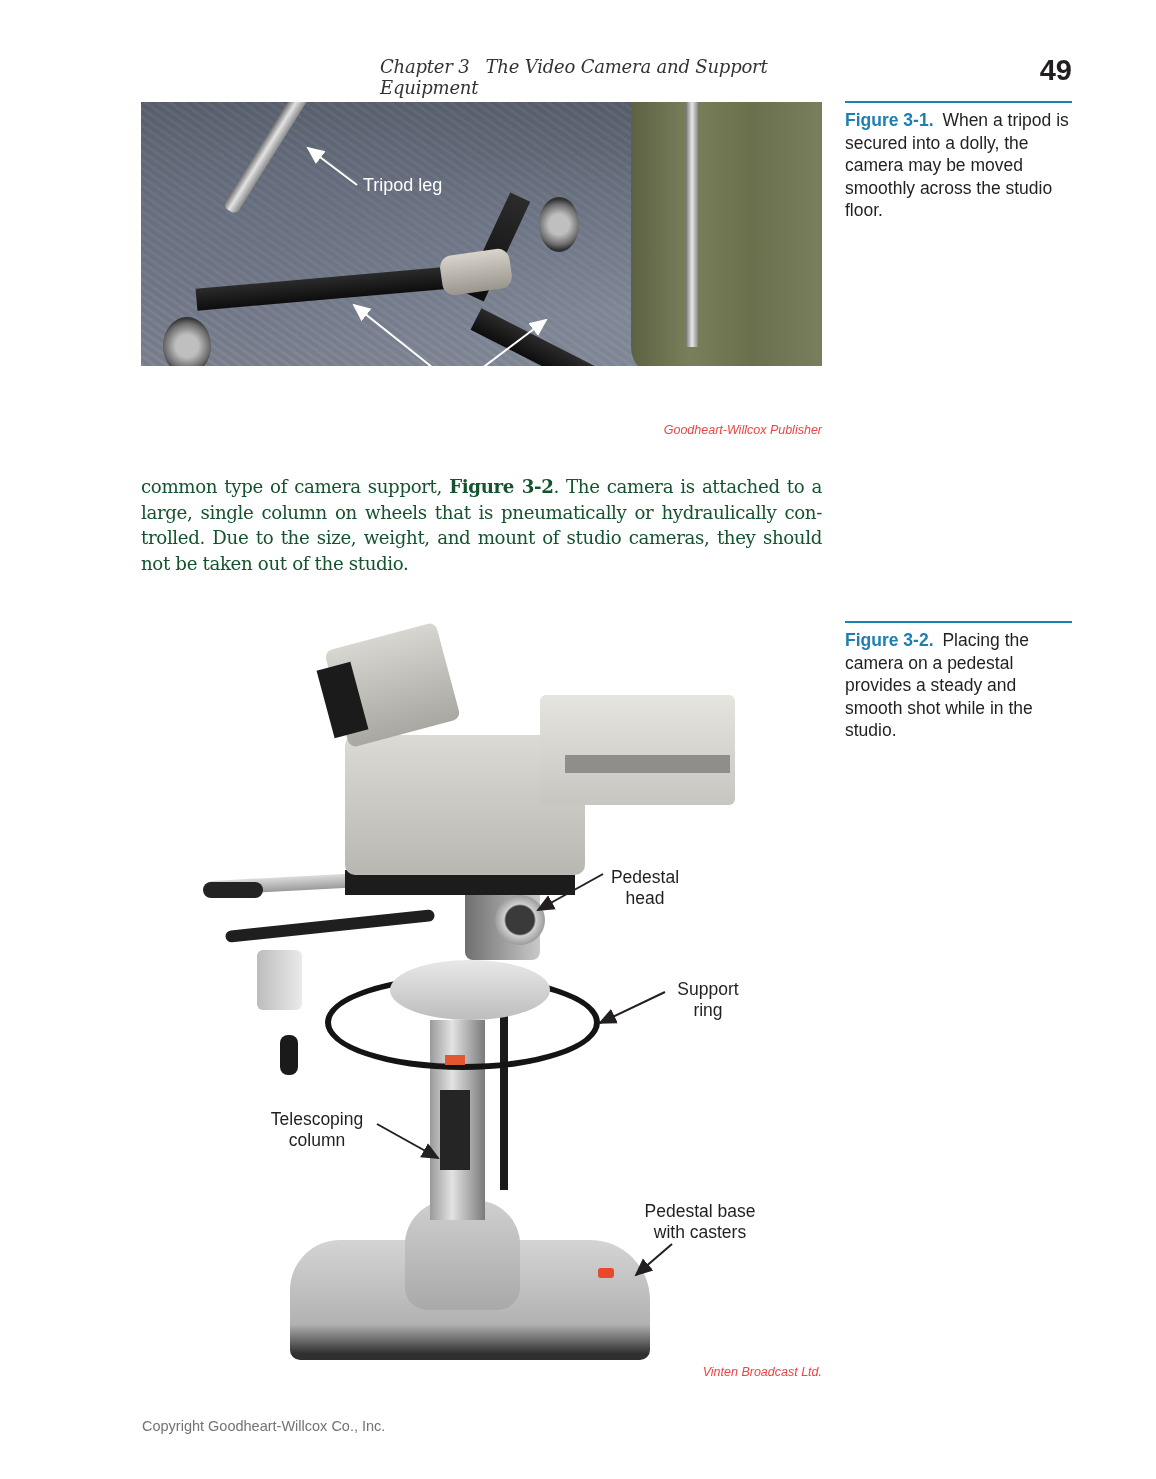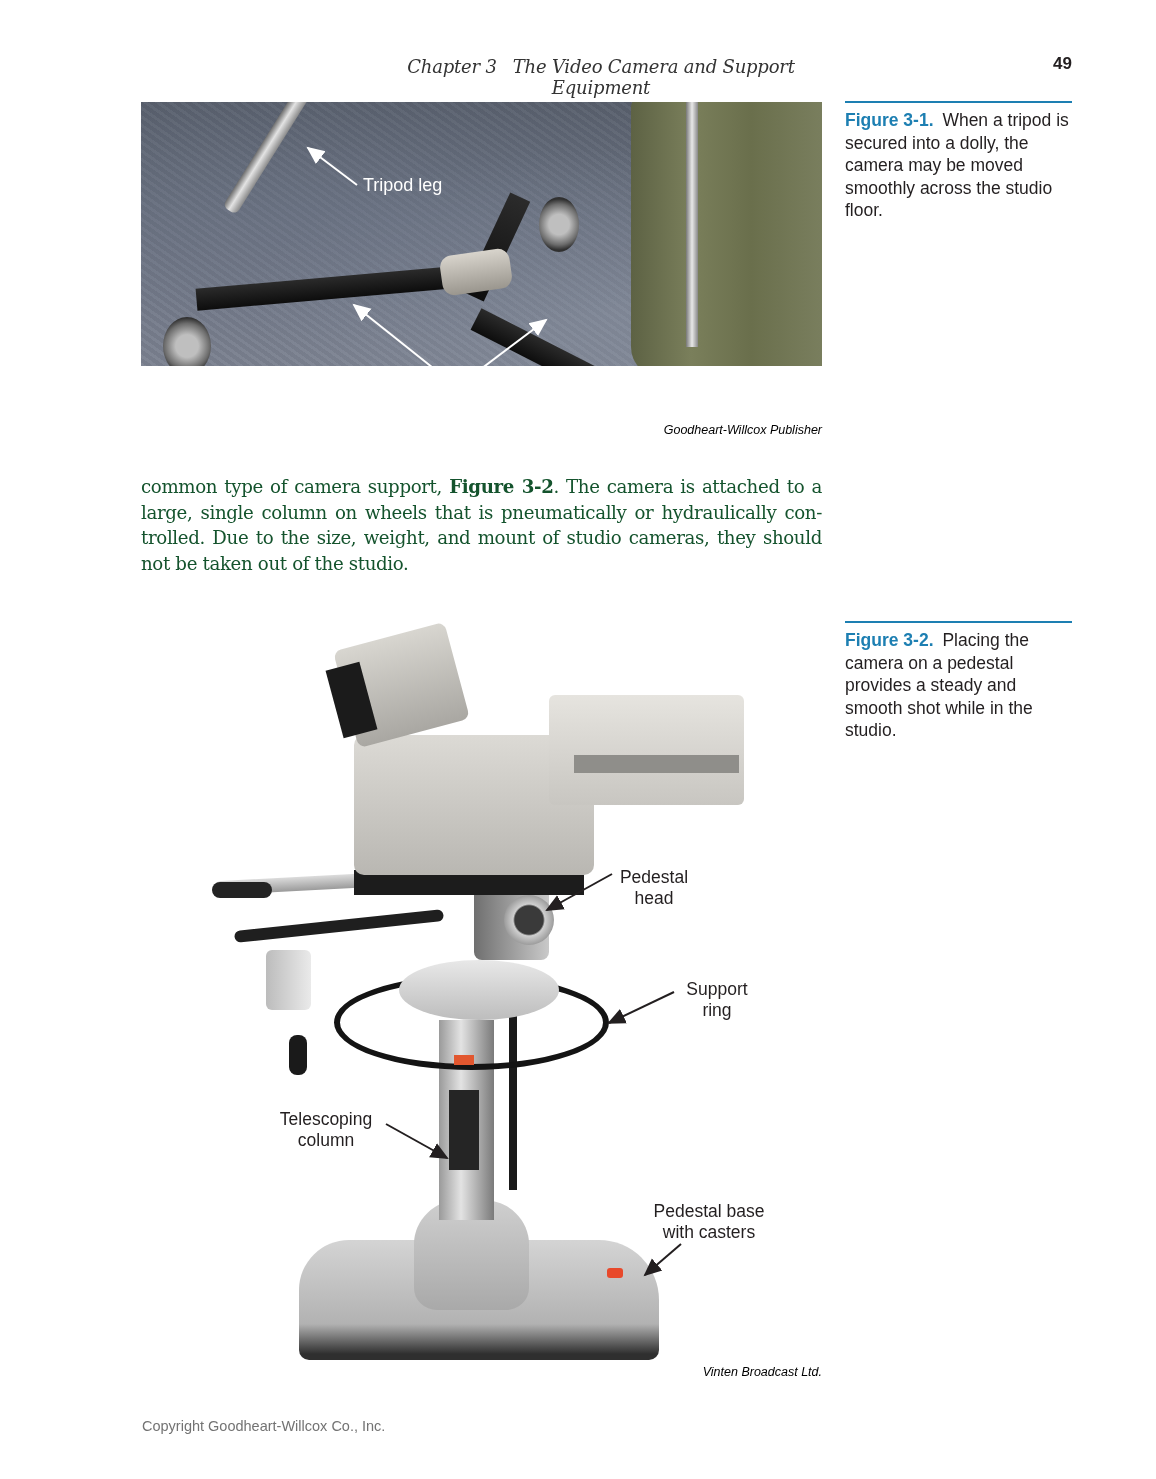--- a/index.html
+++ b/index.html
@@ -1,29 +1,29 @@
 <!DOCTYPE html>
 <html><head>
   <meta charset="utf-8">
   <style>
     * { margin: 0; padding: 0; box-sizing: border-box; }
     html, body { width: 1156px; height: 1479px; background: #ffffff; }
     body { position: relative; overflow: hidden; color: #231f20; }
 
     .running-head {
       position: absolute; left: 380px; top: 56px; width: 442px;
-      text-align: center;
+      text-align: left;
       font-family: "DejaVu Serif", "Liberation Serif", serif;
       font-style: italic; font-size: 18px; color: #333;
       letter-spacing: -0.2px;
     }
     .running-head .chap { margin-right: 16px; }
     .page-number {
       position: absolute; left: 1020px; top: 54px; width: 52px; text-align: right;
-      font-family: "Liberation Sans", sans-serif; font-weight: bold; font-size: 17px; color: #231f20;
+      font-family: "Liberation Sans", sans-serif; font-weight: bold; font-size: 29px; color: #231f20;
     }
 
     
     .fig1 {
       position: absolute; left: 141px; top: 102px; width: 681px; height: 264px;
       overflow: hidden;
       background:
         radial-gradient(ellipse at 30% 40%, rgba(110,120,140,0.35), transparent 60%),
         radial-gradient(ellipse at 70% 80%, rgba(150,160,175,0.35), transparent 55%),
         repeating-linear-gradient(35deg, rgba(255,255,255,0.03) 0 3px, rgba(0,0,0,0.04) 3px 7px),
@@ -44,39 +44,39 @@
     .fig1 .c3 { left: 510px; top: 280px; width: 70px; height: 40px; }
     .fig1 .pants { position: absolute; left: 490px; top: -5px; width: 200px; height: 280px;
       background: linear-gradient(90deg,#5d6244,#7a7f5b 30%,#6a6f4c 60%,#7b8060); border-radius: 10px 10px 30px 30px; }
     .fig1 .pole { position: absolute; left: 545px; top: -5px; width: 12px; height: 250px;
       background: linear-gradient(90deg,#777,#e8e8e8 50%,#888); }
     .fig1 .lbl { position: absolute; font-family: "Liberation Sans", sans-serif; font-size: 18px; color: #fff; }
     .fig1 svg.arrows { position: absolute; left: 0; top: 0; width: 681px; height: 316px; }
 
     .credit {
       position: absolute; font-family: "Liberation Sans", sans-serif; font-style: italic;
-      font-size: 12.5px; color: #000000; text-align: right;
+      font-size: 12.5px; color: #ef4444; text-align: right;
     }
 
     .caption {
       position: absolute; left: 845px; width: 227px;
       border-top: 2px solid #1d7fb2; padding-top: 6px;
       font-family: "Liberation Sans", sans-serif; font-size: 17.5px; line-height: 22.5px; color: #231f20;
     }
     .caption .fig-label { color: #1d7fb2; font-weight: bold; margin-right: 4px; }
 
     .body-text {
       position: absolute; left: 141px; top: 474px; width: 681px;
       font-family: "DejaVu Serif", "Liberation Serif", serif; font-size: 18.2px; line-height: 25.5px;
       text-align: justify; color: #14532d; letter-spacing: -0.35px;
     }
     .body-text b { font-weight: bold; }
 
     
-    .fig2 { position: absolute; left: 204px; top: 620px; width: 622px; height: 745px; }
+    .fig2 { position: absolute; left: 195px; top: 620px; width: 622px; height: 745px; }
     .fig2 .lbl { position: absolute; font-family: "Liberation Sans", sans-serif; font-size: 17.5px;
       line-height: 21px; color: #231f20; text-align: center; }
     .fig2 .part { position: absolute; }
     .cam-body { left: 150px; top: 115px; width: 240px; height: 140px; background: linear-gradient(180deg,#dcdad5,#b9b7b2); border-radius: 10px; }
     .cam-lens { left: 345px; top: 75px; width: 195px; height: 110px; background: linear-gradient(180deg,#e6e4df,#c8c6c1); border-radius: 6px; }
     .cam-stripe { left: 370px; top: 135px; width: 165px; height: 18px; background: #8f8e8a; }
     .cam-vf { left: 140px; top: 15px; width: 115px; height: 100px; background: linear-gradient(180deg,#d8d6d0,#a9a7a2); border-radius: 8px; transform: rotate(-15deg); }
     .cam-screen { left: 130px; top: 45px; width: 35px; height: 70px; background: #1b1b1b; transform: rotate(-15deg); }
     .cam-plate { left: 150px; top: 250px; width: 230px; height: 25px; background: #1c1c1c; }
     .head { left: 270px; top: 245px; width: 75px; height: 95px; background: linear-gradient(90deg,#6f6f6f,#c9c9c9); border-radius: 8px; }

